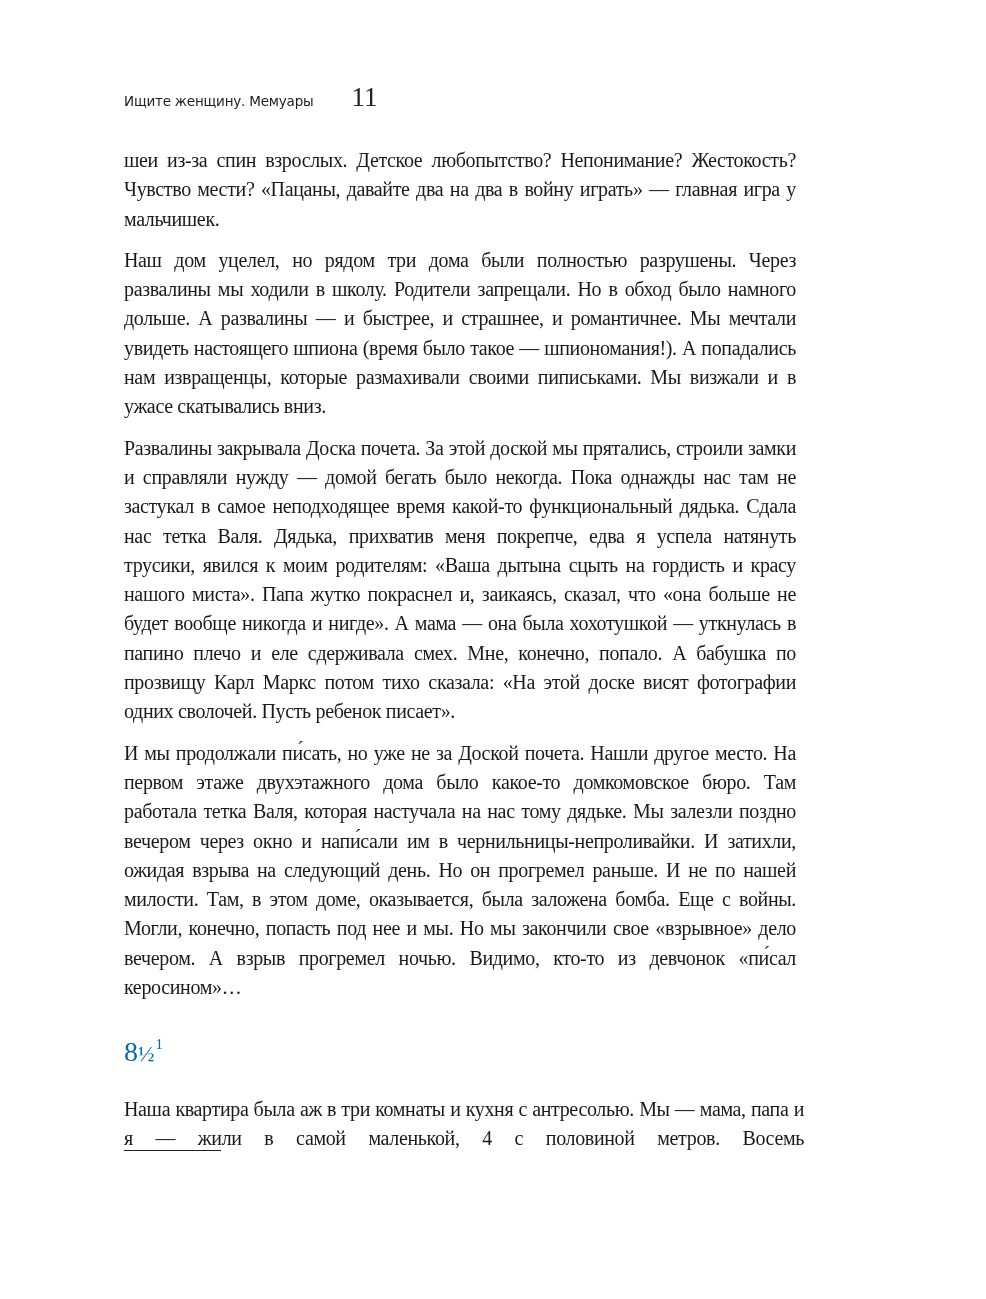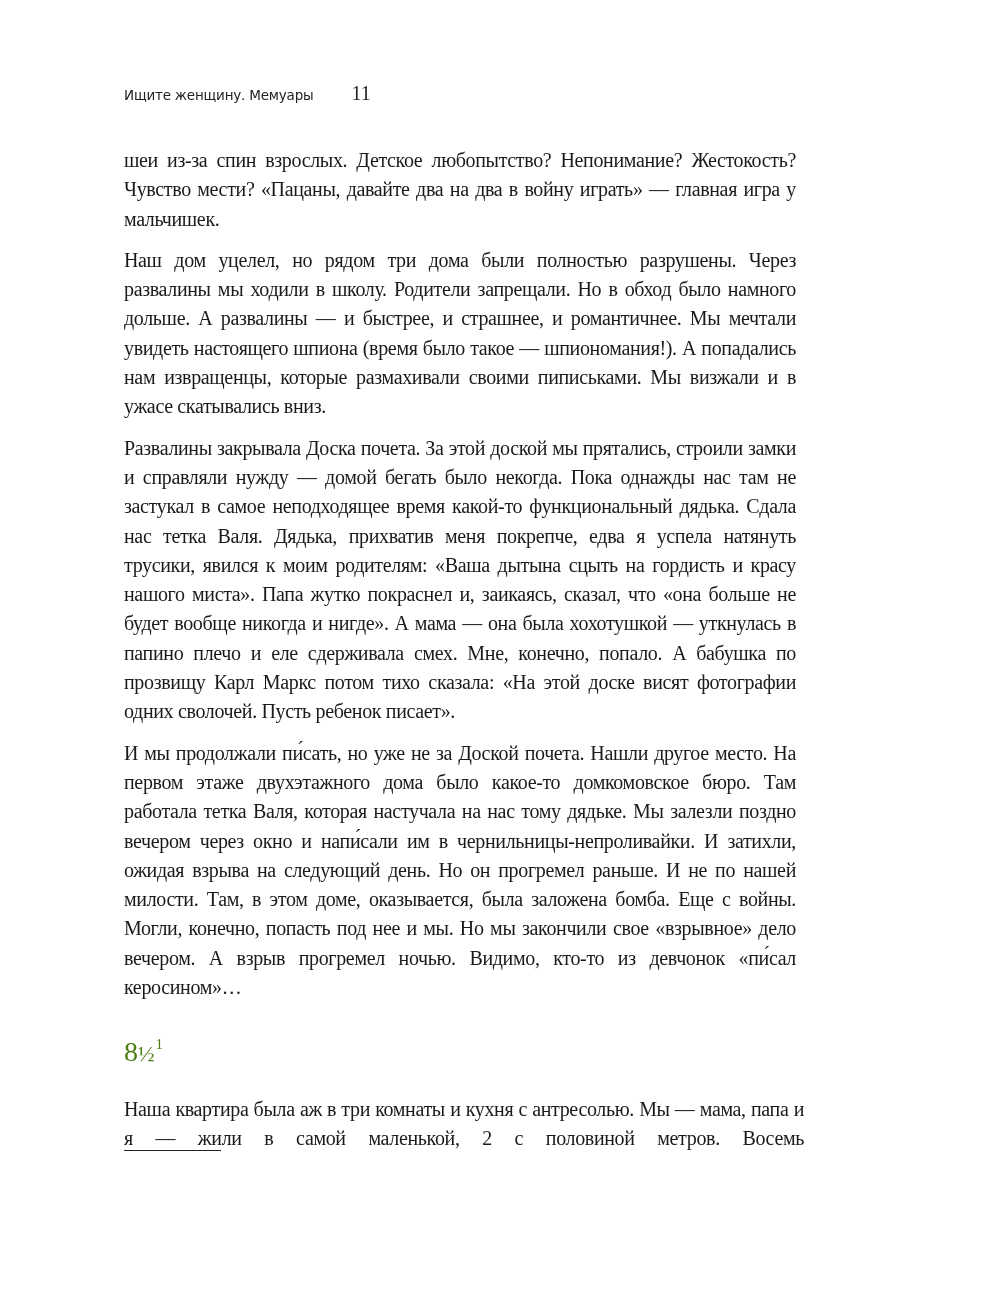--- a/index.html
+++ b/index.html
@@ -1,23 +1,23 @@
 <!DOCTYPE html>
 <html><head>
 <meta charset="utf-8">
 <style>
   html, body { margin: 0; padding: 0; background: #ffffff; }
   body { width: 986px; height: 1299px; position: relative; overflow: hidden; color: #1a1a1a; }
   .page { position: absolute; left: 0; top: 0; width: 986px; height: 1299px; }
   .running-head { position: absolute; left: 124px; top: 82px; display: flex; align-items: baseline; }
   .running-title { font-family: "DejaVu Sans", sans-serif; font-size: 13.5px; color: #222; letter-spacing: -0.2px; }
-  .page-number { font-family: "Liberation Serif", serif; font-size: 20px; margin-left: 38px; color: #222; }
+  .page-number { font-family: "Liberation Serif", serif; font-size: 27px; margin-left: 38px; color: #222; }
   .body { position: absolute; left: 124px; top: 146px; width: 680px; font-family: "Liberation Serif", serif; font-size: 20px; line-height: 29.3px; color: #1a1a1a; }
   .body p { margin: 0 8px 12px 0; text-align: justify; text-align-last: left; letter-spacing: -0.35px; }
-  .section-heading { position: absolute; left: 124px; top: 1036px; font-family: "Liberation Serif", serif; font-size: 28px; color: #4d7c0f; }
+  .section-heading { position: absolute; left: 124px; top: 1036px; font-family: "Liberation Serif", serif; font-size: 28px; color: #0369a1; }
   .section-heading sup { font-size: 15px; vertical-align: 12px; margin-left: 1px; }
   .frac { font-size: 22px; }
   .body2 { position: absolute; left: 124px; top: 1095px; width: 680px; font-family: "Liberation Serif", serif; font-size: 20px; line-height: 29.3px; }
   .body2 p { margin: 0; text-align: justify; text-align-last: justify; letter-spacing: -0.35px; }
   .fn-rule { position: absolute; left: 124px; top: 1150px; width: 97px; height: 1px; background: #222; }
   .footnote { position: absolute; left: 124px; top: 1151px; font-family: "DejaVu Sans", sans-serif; font-size: 10.5px; color: #222; letter-spacing: -0.15px; }
   .footnote sup { font-size: 7px; vertical-align: 4px; }
   .footnote em { font-style: italic; }
 </style>
 </head>
@@ -35,19 +35,19 @@
     <p>Наш дом уцелел, но рядом три дома были полностью разрушены. Через развалины мы ходили в школу. Родители запрещали. Но в обход было намного дольше. А развалины — и быстрее, и страшнее, и романтичнее. Мы мечтали увидеть настоящего шпиона (время было такое — шпиономания!). А попадались нам извращенцы, которые размахивали своими пиписьками. Мы визжали и в ужасе скатывались вниз.</p>
     <p>Развалины закрывала Доска почета. За этой доской мы прятались, строили замки и справляли нужду — домой бегать было некогда. Пока однажды нас там не застукал в самое неподходящее время какой-то функциональный дядька. Сдала нас тетка Валя. Дядька, прихватив меня покрепче, едва я успела натянуть трусики, явился к моим родителям: «Ваша дытына сцыть на гордисть и красу нашого миста». Папа жутко покраснел и, заикаясь, сказал, что «она больше не будет вообще никогда и нигде». А мама — она была хохотушкой — уткнулась в папино плечо и еле сдерживала смех. Мне, конечно, попало. А бабушка по прозвищу Карл Маркс потом тихо сказала: «На этой доске висят фотографии одних сволочей. Пусть ребенок писает».</p>
     <p>И мы продолжали пи́сать, но уже не за Доской почета. Нашли другое место. На первом этаже двухэтажного дома было какое-то домкомовское бюро. Там работала тетка Валя, которая настучала на нас тому дядьке. Мы залезли поздно вечером через окно и напи́сали им в чернильницы-непроливайки. И затихли, ожидая взрыва на следующий день. Но он прогремел раньше. И не по нашей милости. Там, в этом доме, оказывается, была заложена бомба. Еще с войны. Могли, конечно, попасть под нее и мы. Но мы закончили свое «взрывное» дело вечером. А взрыв прогремел ночью. Видимо, кто-то из девчонок «пи́сал керосином»…</p>
   </div>
 
   <div class="section-heading">
     <span>8</span><span class="frac">½</span><sup>1</sup>
   </div>
 
   <div class="body2">
-    <p>Наша квартира была аж в три комнаты и кухня с антресолью. Мы — мама, папа и я — жили в самой маленькой, 2 с половиной метров. Восемь</p>
+    <p>Наша квартира была аж в три комнаты и кухня с антресолью. Мы — мама, папа и я — жили в самой маленькой, 4 с половиной метров. Восемь</p>
   </div>
 
   <div class="fn-rule"></div>
 
 
 </div>
 
 </body></html>

